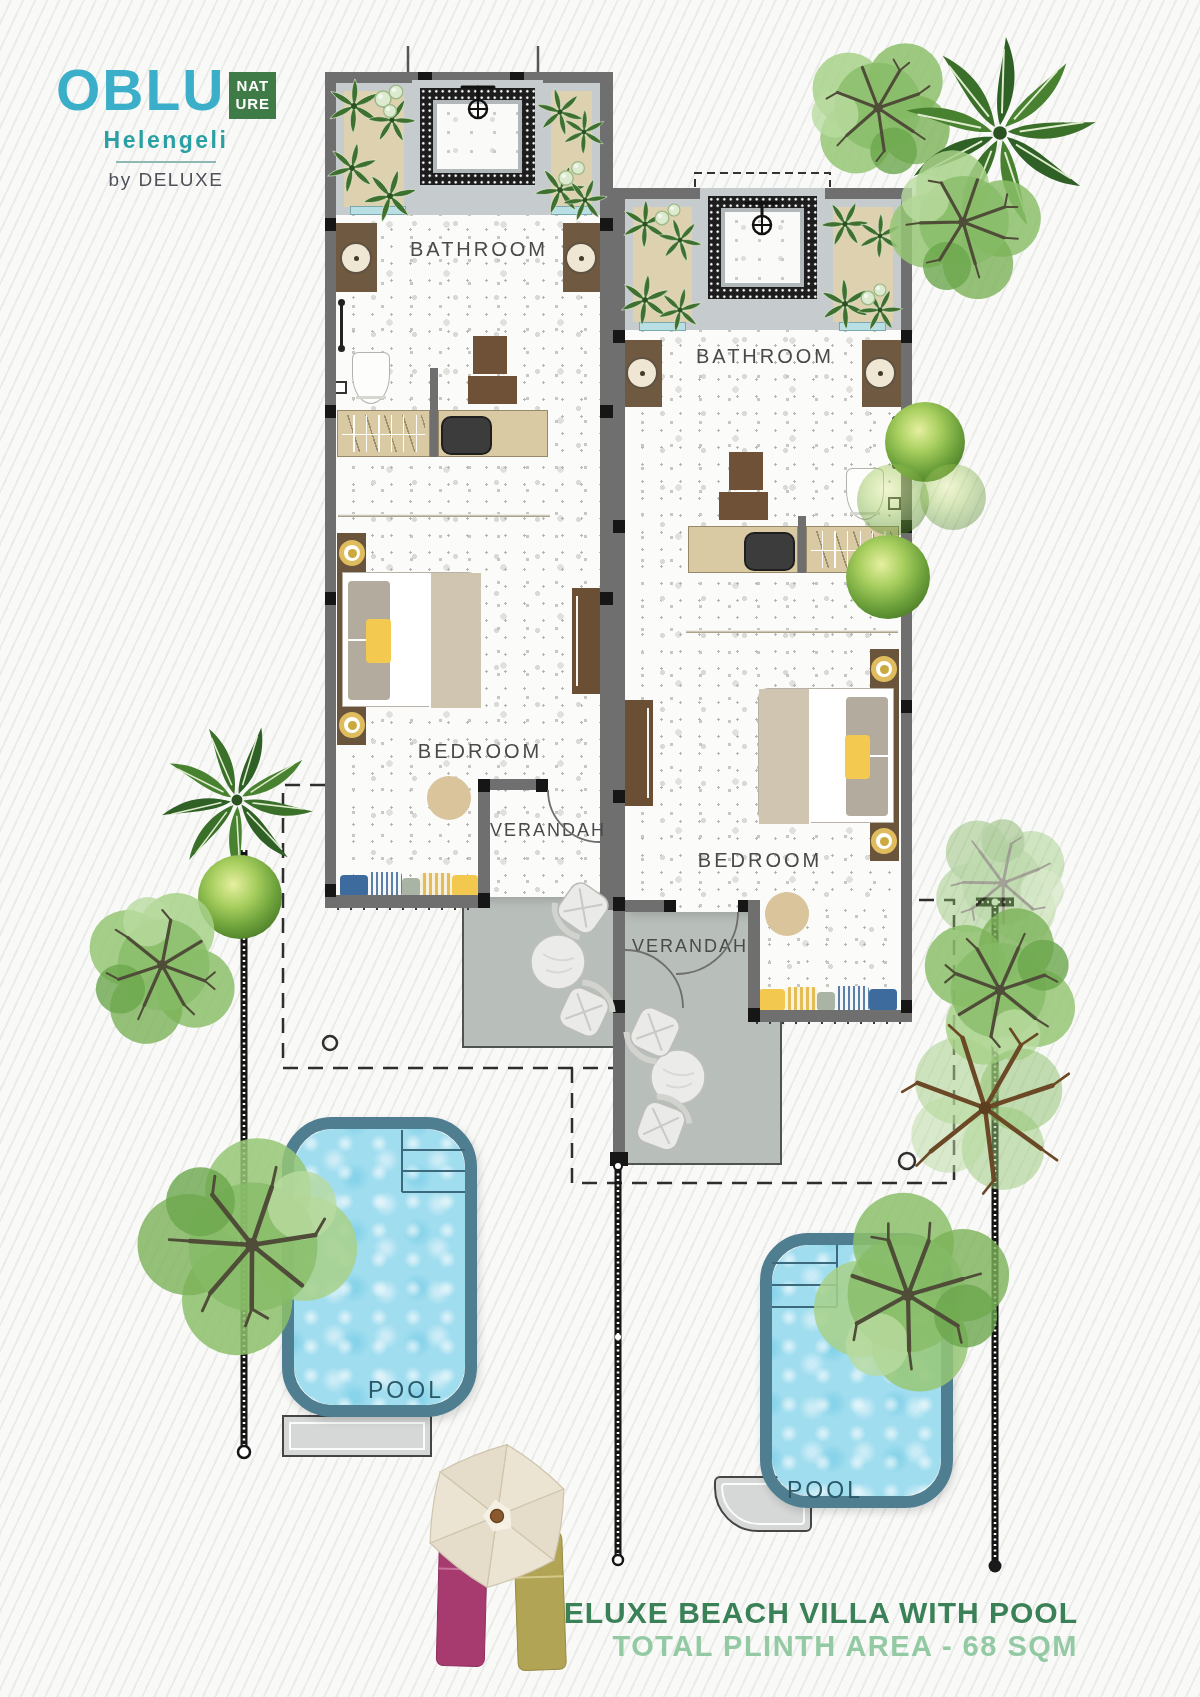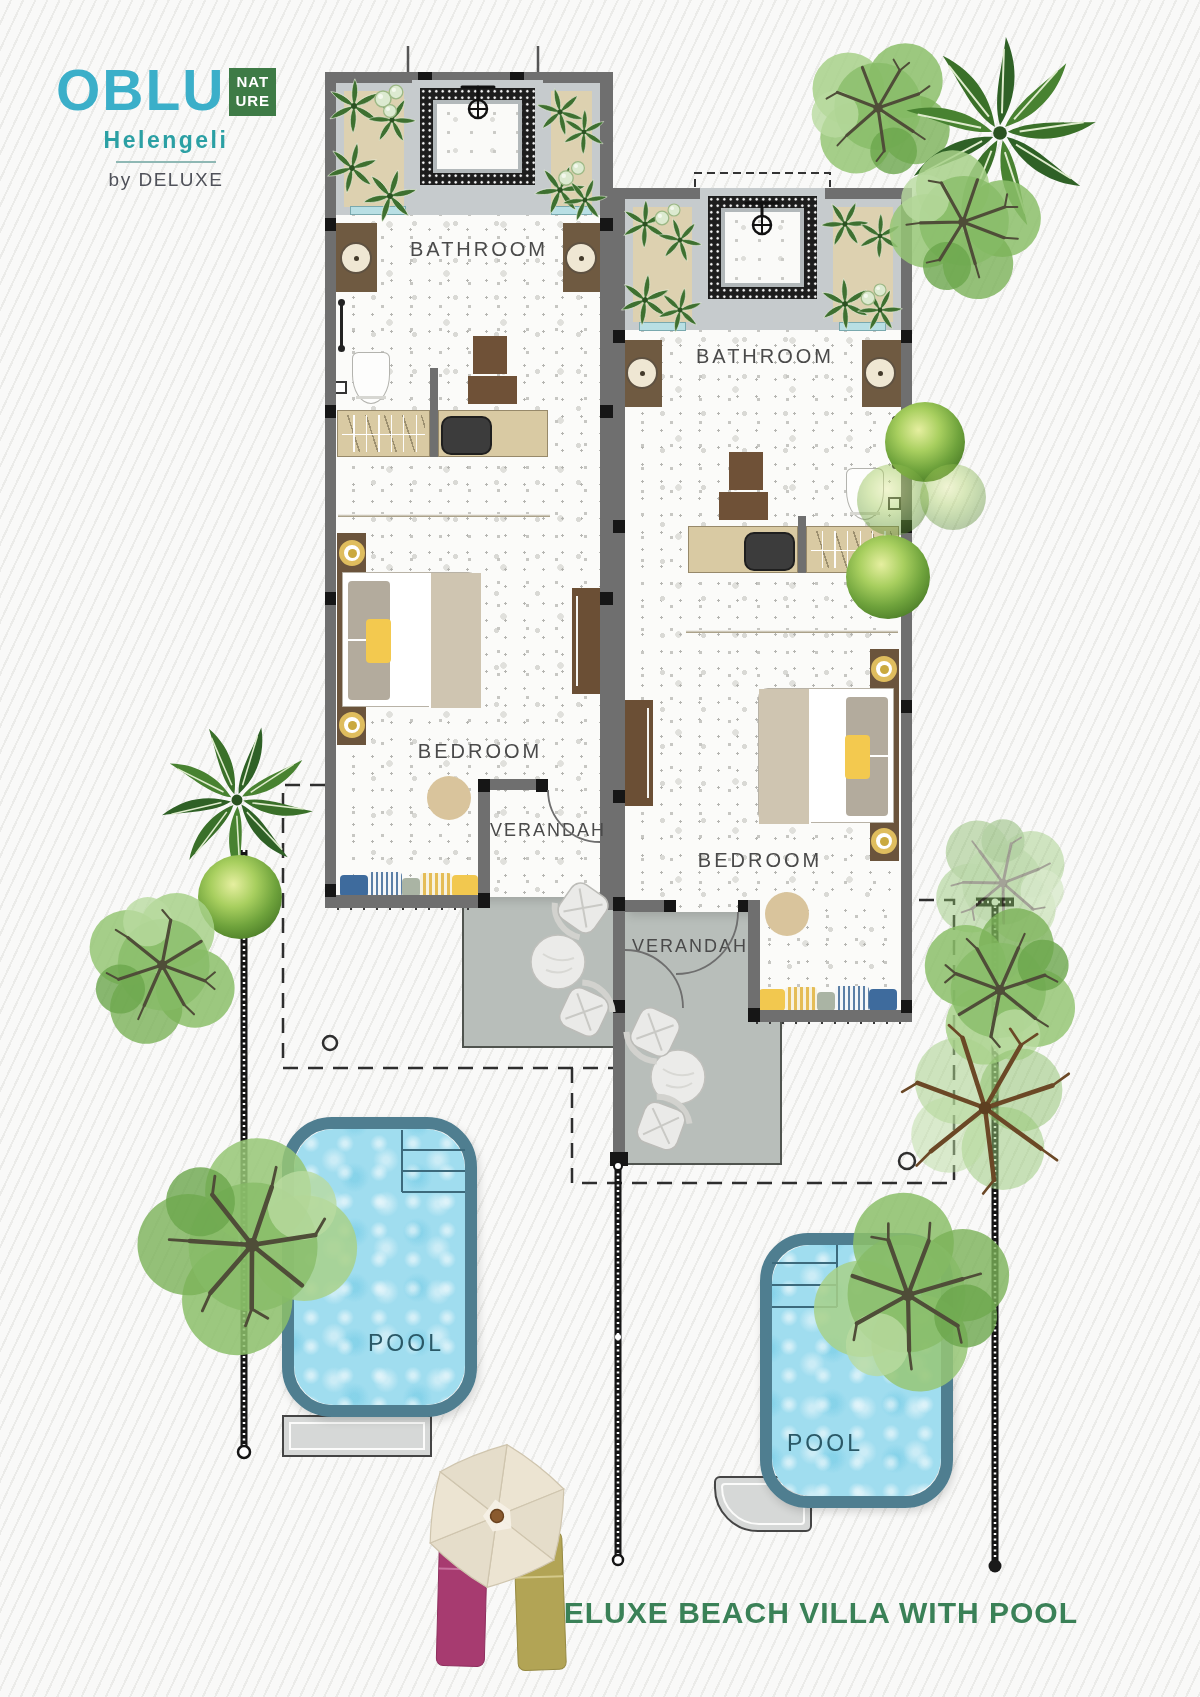--- a/index.html
+++ b/index.html
@@ -23,21 +23,21 @@
   .mosaic{position:absolute;background-color:#1d1d1d;background-image:radial-gradient(circle,#fff 1.1px,transparent 1.4px);background-size:6.5px 6.5px;}
   .showerin{position:absolute;background-color:#fafaf8;background-image:radial-gradient(circle,#cacac6 1.4px,transparent 1.6px),radial-gradient(circle,#dededa 2.2px,transparent 2.4px);background-size:23px 19px,37px 31px;border:4px solid #b2b8ba;box-sizing:border-box;}
   .deck{position:absolute;background:#b8beba;}
   .cab{position:absolute;background:#d9caa3;border:1px solid #97896a;box-sizing:border-box;}
   .brown{position:absolute;background:#6f5137;}
   .vanity{position:absolute;background:#6f5a41;}
   .sink{position:absolute;border-radius:50%;background:#efe7d3;border:2px solid #5f5242;box-sizing:border-box;}
   .sink .dot{position:absolute;left:50%;top:50%;width:5px;height:5px;margin:-2.5px;border-radius:50%;background:#433a2b;}
   .win{position:absolute;background:#b8dfe4;border:1px solid #79a9ae;box-sizing:border-box;}
   .label{position:absolute;width:160px;text-align:center;color:#4a4a4a;font-size:20px;letter-spacing:3px;font-weight:400;}
-  .pool-label{position:absolute;width:80px;text-align:center;color:#2a5866;font-size:23px;letter-spacing:3px;}
+  .pool-label{position:absolute;width:80px;text-align:center;color:#2a5866;font-size:23px;letter-spacing:3px;margin-top:47px;}
   .pool{position:absolute;border:12px solid #4f7e90;border-radius:50px;box-sizing:content-box;box-shadow:2px 4px 8px rgba(0,0,0,.15);}
   .water{position:absolute;inset:0;background-color:#a0ddef;background-image:
     radial-gradient(circle,rgba(255,255,255,.55) 2px,rgba(255,255,255,0) 9px),
     radial-gradient(circle,rgba(255,255,255,.45) 3px,rgba(255,255,255,0) 13px),
     radial-gradient(circle,rgba(98,196,226,.4) 4px,transparent 15px);
     background-size:34px 29px,52px 44px,63px 55px;background-position:0 0,14px 9px,29px 21px;}
   .pooldeck{position:absolute;background:#d6d8d7;border:2px solid #454545;box-sizing:border-box;}
   .pooldeck .inner{position:absolute;inset:5px;border:2px solid #fbfbfa;}
   .seatstrip{position:absolute;background:#bfe6ee;border-top:1px solid #7fb6c2;box-sizing:border-box;}
   .ticks{position:absolute;left:0;right:0;bottom:-3px;height:5px;background:repeating-linear-gradient(90deg,#3a3a3a 0 2px,transparent 2px 13px);}
@@ -56,21 +56,21 @@
   .rug{position:absolute;border-radius:50%;background:#d9c49c;}
   .ledge{position:absolute;height:3px;background:linear-gradient(#ffffff,#9a8f72);}
   .tv{position:absolute;background:#6b4f35;}
   .tv .scr{position:absolute;top:8px;bottom:8px;width:2px;background:#f5f5f2;}
   .soap{position:absolute;width:13px;height:13px;background:#fff;border:2px solid #333;box-sizing:border-box;}
   .towel{position:absolute;width:3px;background:#222;}
   .towel .d1,.towel .d2{position:absolute;left:-2px;width:7px;height:7px;border-radius:50%;background:#222;}
   .towel .d1{top:-4px;} .towel .d2{bottom:-4px;}
   
   .logo{position:absolute;left:30px;top:62px;width:272px;text-align:center;}
-  .logo-row{display:flex;align-items:flex-start;justify-content:center;gap:4px;}
+  .logo-row{display:flex;align-items:flex-end;justify-content:center;gap:4px;}
   .brand{font-size:57px;font-weight:800;letter-spacing:2px;color:#3bafc9;line-height:1;}
   .badge{display:flex;flex-direction:column;justify-content:center;background:#3e7b46;color:#fff;font-weight:700;font-size:15px;letter-spacing:1px;line-height:1.25;padding:5px 6px;margin-top:6px;}
   .property{margin-top:8px;font-size:23px;letter-spacing:2.5px;color:#2ba0a4;font-weight:600;}
   .logo-rule{width:100px;height:2px;background:#8fb8b4;margin:7px auto 6px;}
   .byline{font-size:19px;letter-spacing:1.5px;color:#50525a;}
   
   .f-title{position:absolute;right:122px;top:1596px;font-size:30px;font-weight:700;letter-spacing:1px;color:#3a8157;}
   .f-sub{position:absolute;right:122px;top:1630px;font-size:29px;font-weight:700;letter-spacing:1.5px;color:#93caa4;}
   svg.overlay{position:absolute;left:0;top:0;pointer-events:none;}
   .shadowed{box-shadow:3px 4px 9px rgba(0,0,0,.13);}
@@ -300,20 +300,21 @@
   <div class="label" style="left:399px;top:238px;">BATHROOM</div>
   <div class="label" style="left:400px;top:740px;">BEDROOM</div>
   <div class="label" style="left:468px;top:820px;font-size:18px;letter-spacing:2px;">VERANDAH</div>
   <div class="label" style="left:685px;top:345px;">BATHROOM</div>
   <div class="label" style="left:680px;top:849px;">BEDROOM</div>
   <div class="label" style="left:610px;top:936px;font-size:18px;letter-spacing:2px;">VERANDAH</div>
   <div class="pool-label" style="left:366px;top:1330px;">POOL</div>
   <div class="pool-label" style="left:785px;top:1430px;">POOL</div>
 
   <div class="f-title">DELUXE BEACH VILLA WITH POOL</div>
+  <div class="f-sub">TOTAL PLINTH AREA - 68 SQM</div>
 
   <svg class="overlay" width="1200" height="1697" viewBox="0 0 1200 1697">
     <defs>
       <radialGradient id="bushG" cx="42%" cy="35%" r="70%">
         <stop offset="0%" stop-color="#e6efa0"></stop>
           <stop offset="38%" stop-color="#a8cf5f"></stop>
         <stop offset="72%" stop-color="#6fa33c"></stop>
           <stop offset="100%" stop-color="#4c7d28"></stop>
       </radialGradient>
       <g id="plantS">

